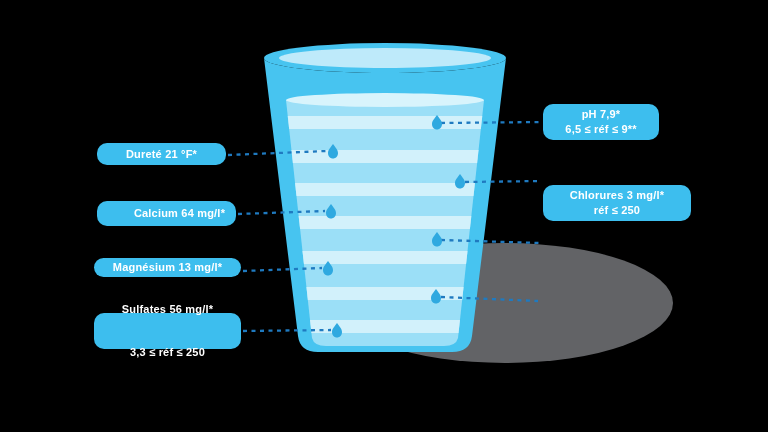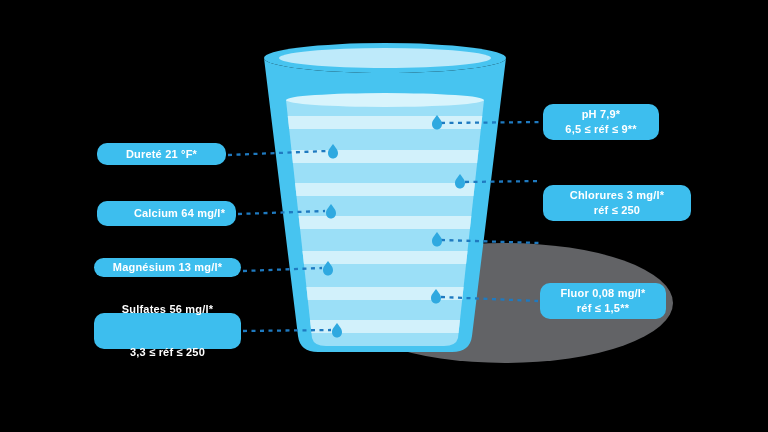--- a/index.html
+++ b/index.html
@@ -107,18 +107,14 @@
     <span>pH 7,9*</span>
     <span>6,5 ≤ réf ≤ 9**</span>
   </div>
 
   <div class="callout" style="left:543px; top:163px; width:148px; height:36px;margin-top:22px;">
     <span>Chlorures 3 mg/l*</span>
     <span>réf ≤ 250</span>
   </div>
 
 
-  <div class="callout" style="left:540px; top:283px; width:126px; height:36px;">
-    <span>Fluor 0,08 mg/l*</span>
-    <span>réf ≤ 1,5**</span>
-  </div>
 
 </div>
 
 </body></html>

